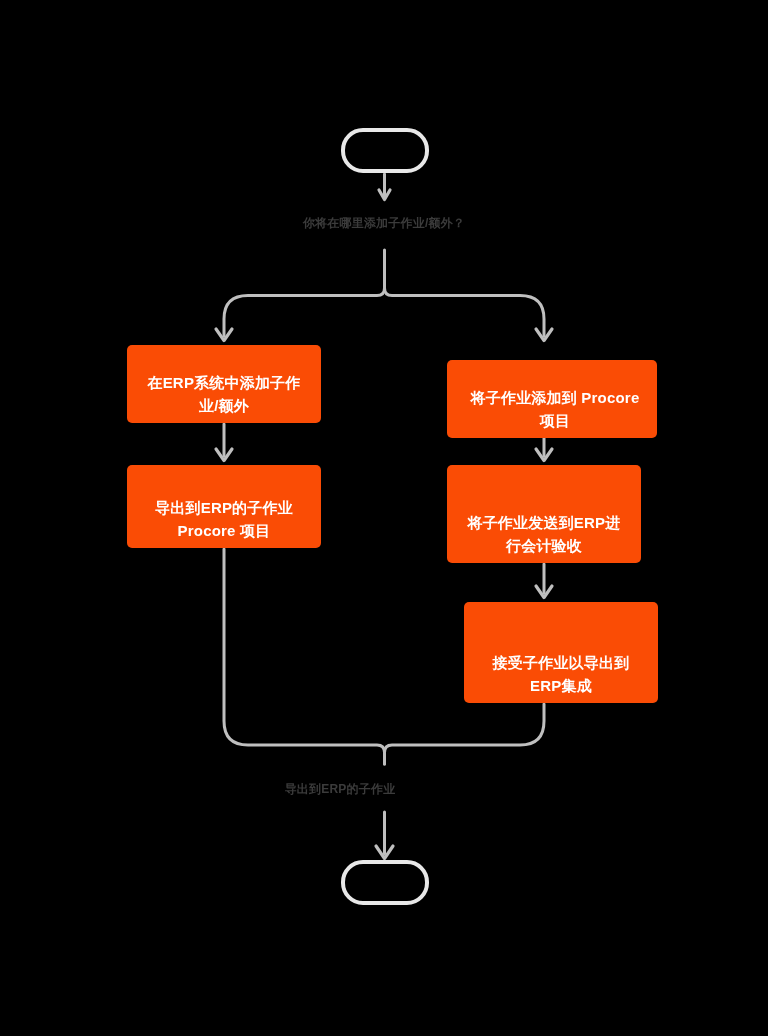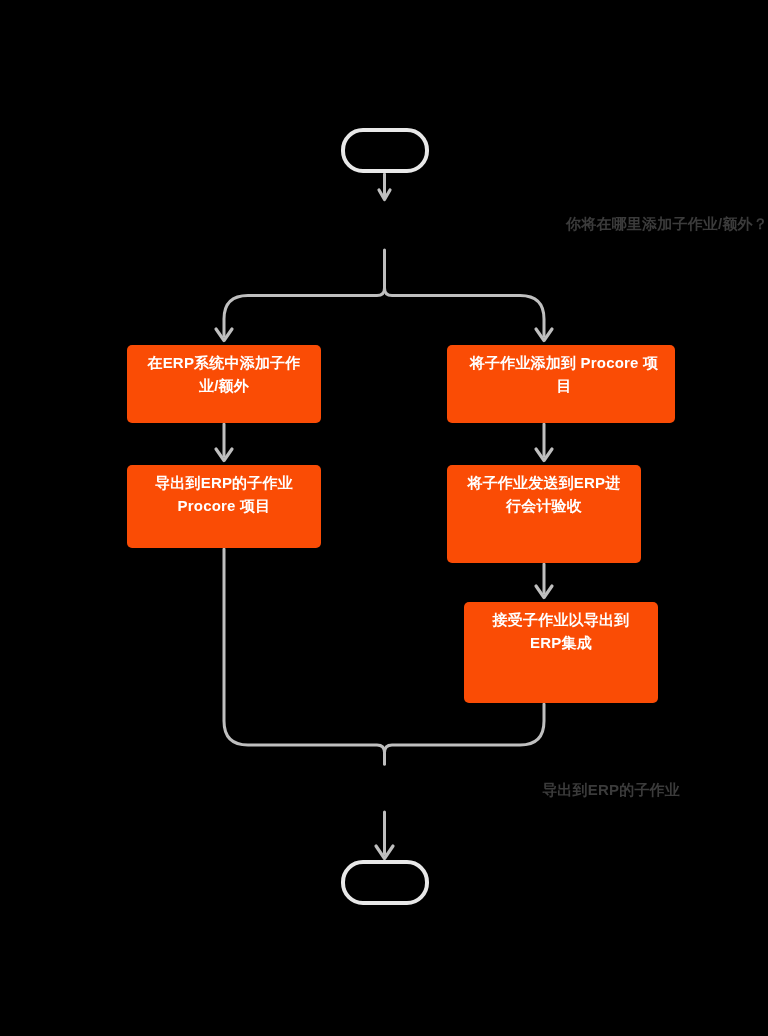--- a/index.html
+++ b/index.html
@@ -25,21 +25,21 @@
     position: absolute;
     left: 0;
     top: 0;
     width: 768px;
     height: 1036px;
   }
   .node {
     position: absolute;
     box-sizing: border-box;
     display: flex;
-    align-items: flex-start;
+    align-items: flex-end;
     justify-content: center;
     text-align: center;
   }
   .process-node {
     background: #fa4c05;
     border-radius: 5px;
     color: #ffffff;
     font-weight: bold;
     font-size: 15px;
     line-height: 1.55;
@@ -48,23 +48,23 @@
   }
   .terminal-node {
     border: 4px solid #e8e8e8;
     border-radius: 22px;
     background: transparent;
   }
   .edge-label {
     position: absolute;
     color: #3b3b3b;
     font-weight: bold;
-    font-size: 15px;
+    font-size: 12px;
     white-space: nowrap;
-    text-align: right;
+    text-align: center;
     letter-spacing: 0.2px;
   }
 </style>
 </head>
 <body>
 
 <div id="canvas">
 
   <svg class="flow-svg" viewBox="0 0 768 1036">
     <defs>
@@ -115,21 +115,21 @@
   </div>
 
   <div class="node process-node" style="left:127px; top:345px; width:194px; height:78px;">
     <span>在ERP系统中添加子作业/额外</span>
   </div>
 
   <div class="node process-node" style="left:127px; top:465px; width:194px; height:83px;">
     <span>导出到ERP的子作业 Procore 项目</span>
   </div>
 
-  <div class="node process-node" style="left:447px; top:345px; width:228px; height:78px;padding-left:20px;">
+  <div class="node process-node" style="left:447px; top:360px; width:210px; height:78px;padding-left:20px;">
     <span>将子作业添加到 Procore 项目</span>
   </div>
 
   <div class="node process-node" style="left:447px; top:465px; width:194px; height:98px;">
     <span>将子作业发送到ERP进行会计验收</span>
   </div>
 
   <div class="node process-node" style="left:447px; top:602px; width:194px; height:101px;margin-left:17px;">
     <span>接受子作业以导出到ERP集成</span>
   </div>

